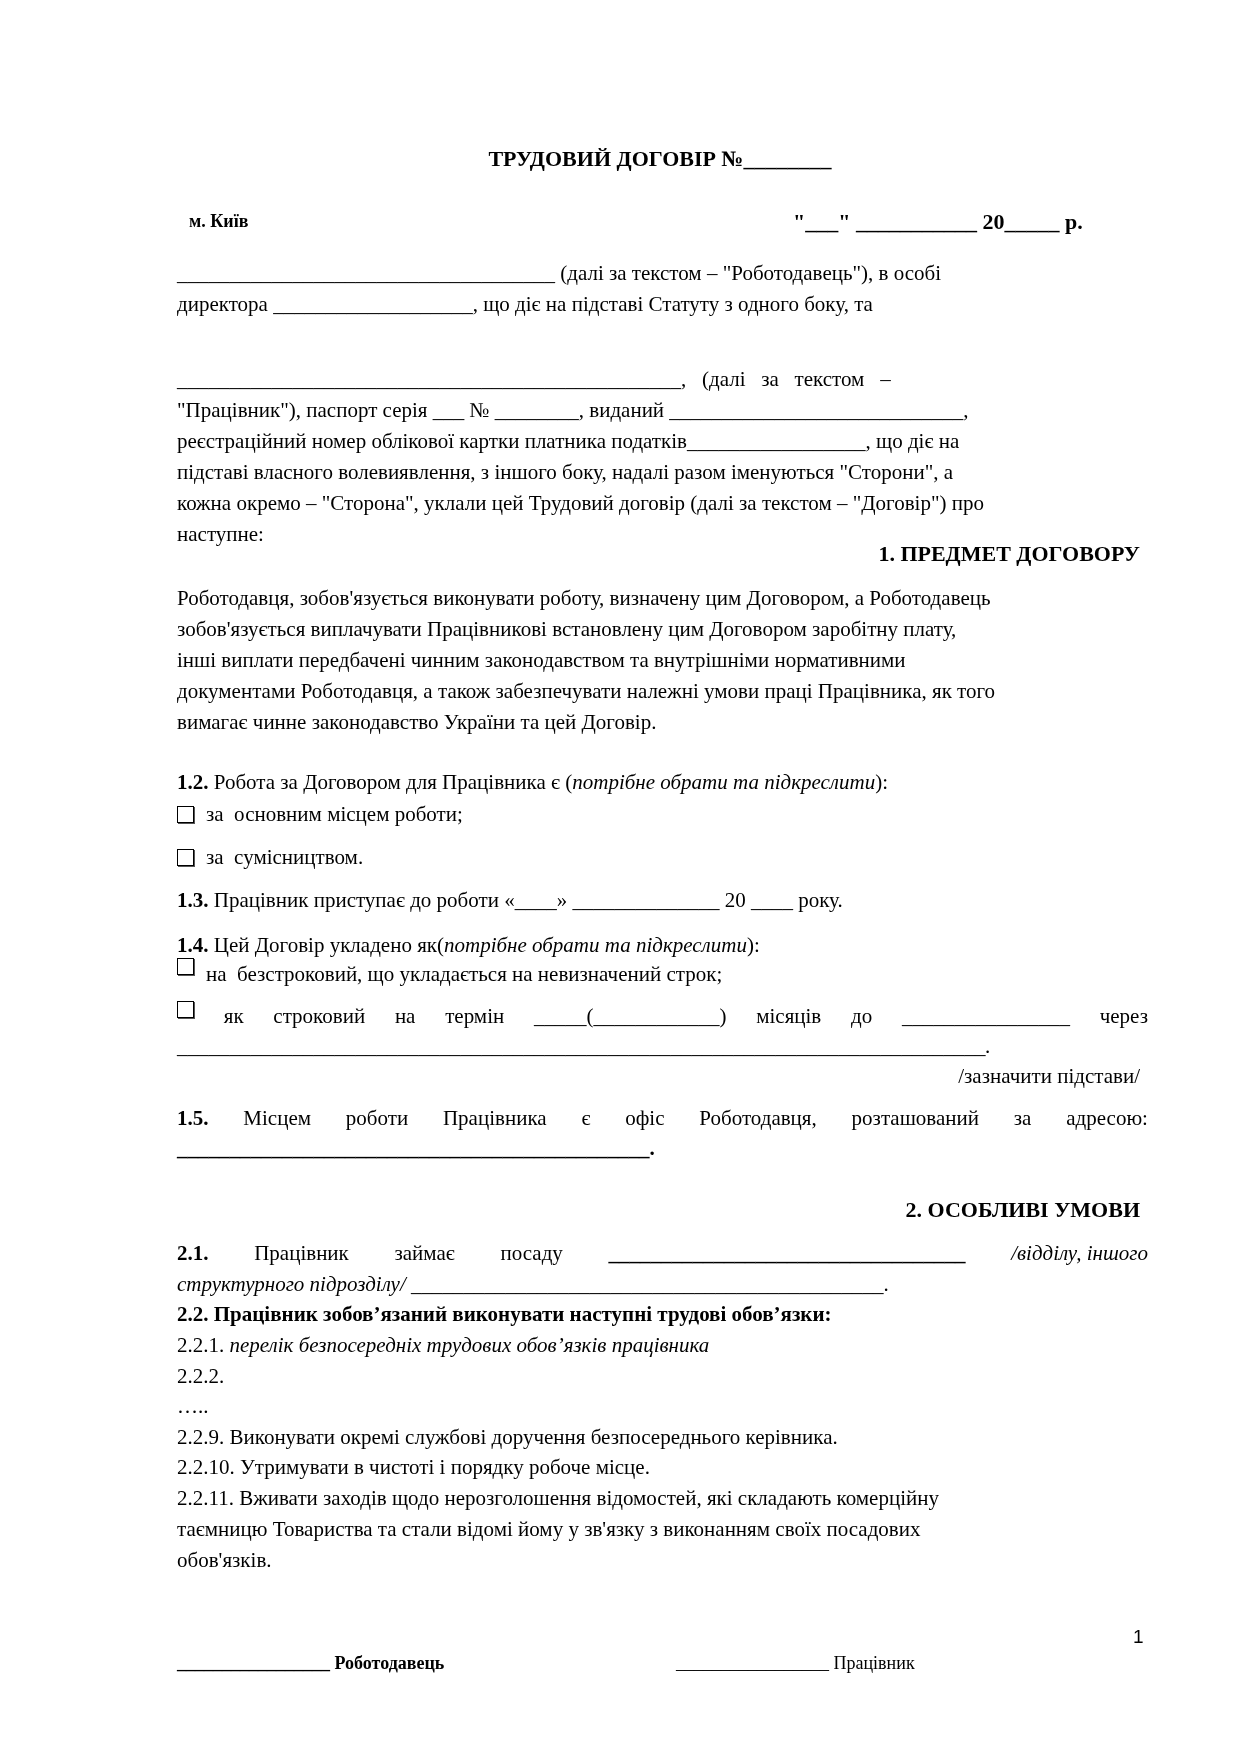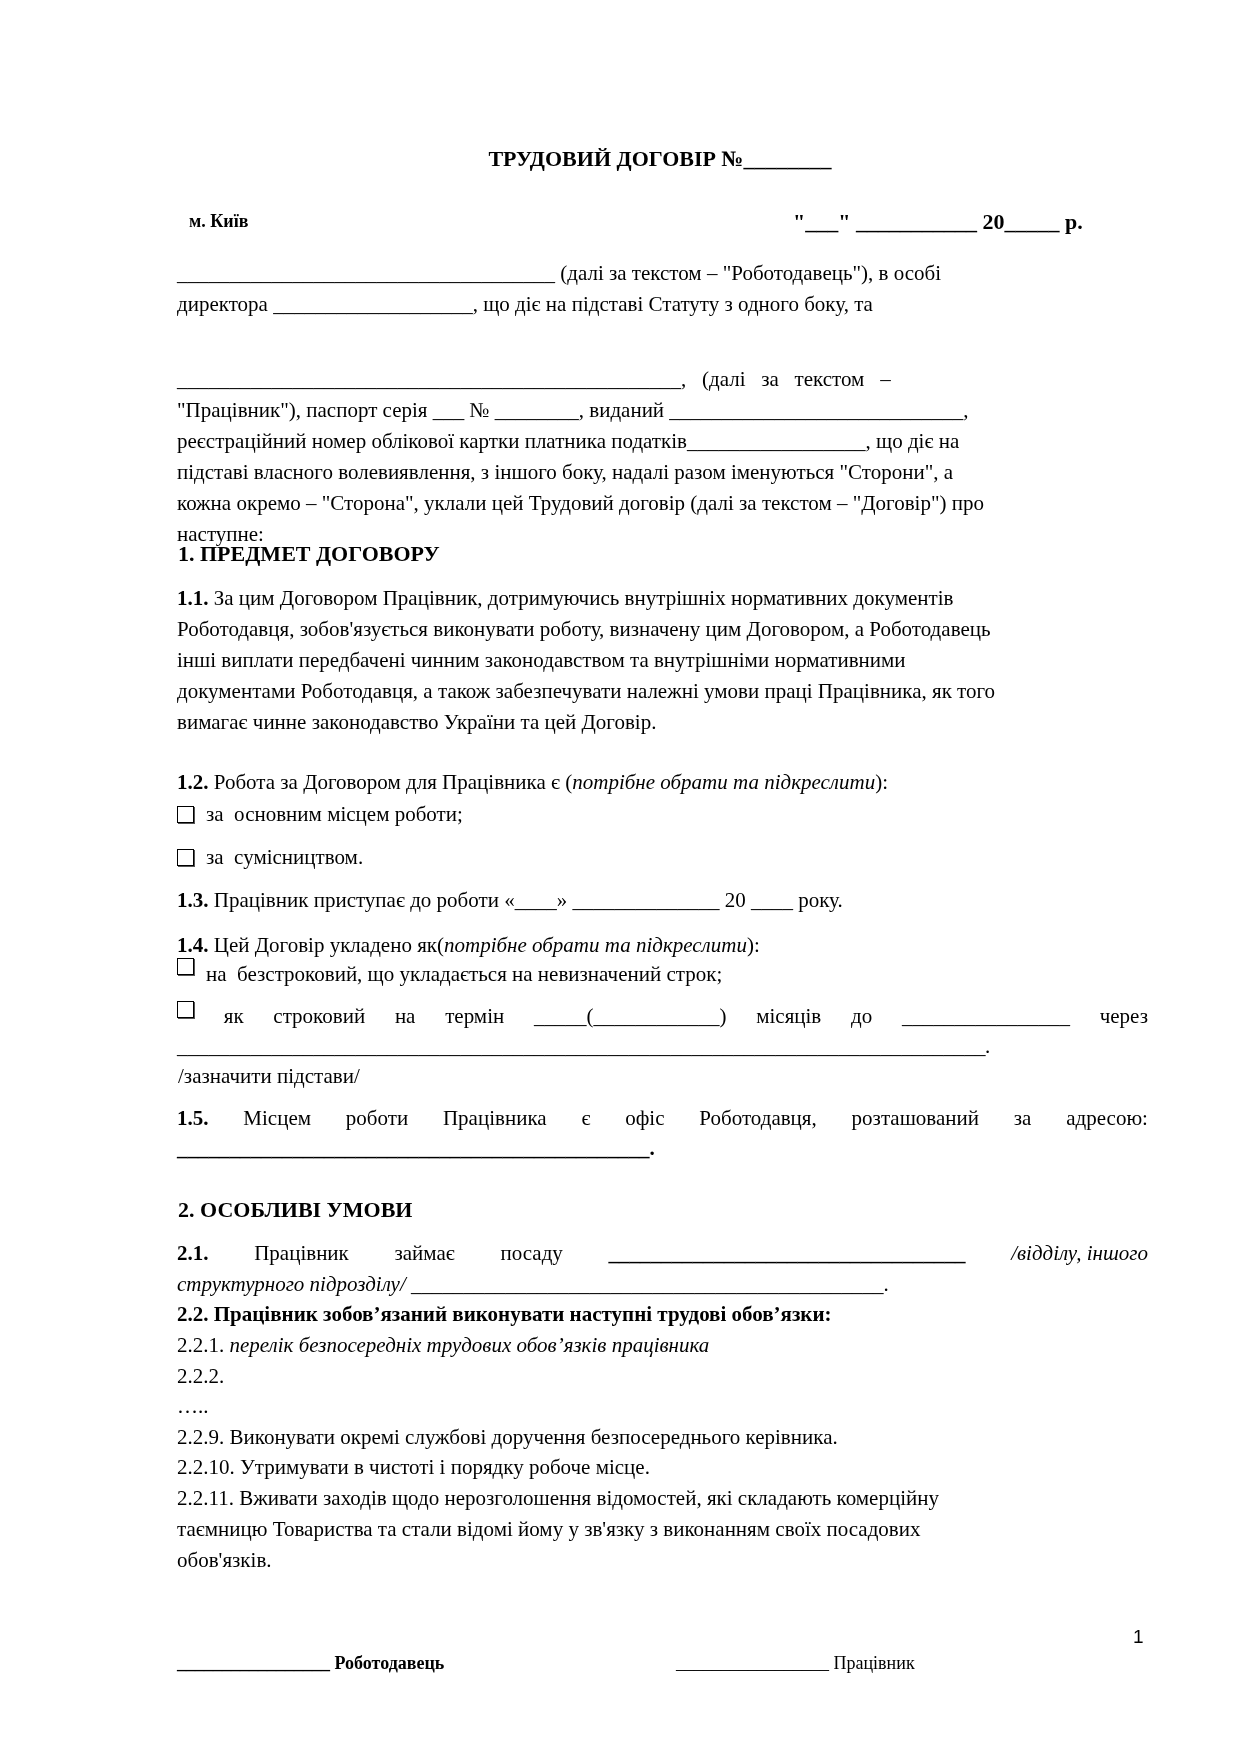--- a/index.html
+++ b/index.html
@@ -8,21 +8,21 @@
     font-family: "Liberation Serif", "DejaVu Serif", serif;
     color: #000; font-size: 21px; line-height: 31px;
   }
   .page { position: absolute; left: 0; top: 0; width: 1240px; height: 1755px; }
   .abs { position: absolute; }
   .title { left: 0; width: 1320px; text-align: center; top: 143px; font-weight: bold; font-size: 22px; }
   .city { left: 189px; top: 206px; font-weight: bold; font-size: 18px; }
   .date { left: 793px; top: 206px; font-weight: bold; font-size: 22px; }
   .para { left: 177px; width: 971px; text-align: justify; }
   .para.nojust { text-align: left; }
-  .heading { left: 178px; width: 971px; text-align: left; font-weight: bold; font-size: 22px; }
+  .heading { left: 169px; width: 971px; text-align: right; font-weight: bold; font-size: 22px; }
   .b { font-weight: bold; }
   .i { font-style: italic; }
   .cb {
     display: inline-block; width: 17px; height: 17px; border: 1.5px solid #000;
     box-sizing: border-box; vertical-align: -2px; margin-right: 12px; background: #fff;
     box-shadow: 1px 1px 0 #555;
   }
   .jline { display: flex; justify-content: space-between; }
   .pagenum { left: 1133px; top: 1621px; font-family: "Liberation Sans", sans-serif; font-size: 19px; }
   .sig { top: 1648px; font-size: 18px; }
@@ -46,22 +46,22 @@
     <div>"Працівник"), паспорт серія ___ № ________, виданий ____________________________,</div>
     <div>реєстраційний номер облікової картки платника податків_________________, що діє на</div>
     <div>підставі власного волевиявлення, з іншого боку, надалі разом іменуються "Сторони", а</div>
     <div>кожна окремо – "Сторона", уклали цей Трудовий договір (далі за текстом – "Договір") про</div>
     <div>наступне:</div>
   </div>
 
   <div class="abs heading" style="top:538px;">1. ПРЕДМЕТ ДОГОВОРУ</div>
 
   <div class="abs para" style="top:583px;">
-    <div><span class="b">1.1.</span><span> За цим Договором Працівник, дотримуючись внутрішніх нормативних документів</span></div>
     <div>Роботодавця, зобов'язується виконувати роботу, визначену цим Договором, а Роботодавець</div>
+    <div>зобов'язується виплачувати Працівникові встановлену цим Договором заробітну плату,</div>
     <div>інші виплати передбачені чинним законодавством та внутрішніми нормативними</div>
     <div>документами Роботодавця, а також забезпечувати належні умови праці Працівника, як того</div>
     <div>вимагає чинне законодавство України та цей Договір.</div>
   </div>
 
   <div class="abs para nojust" style="top:767px;">
     <span class="b">1.2.</span><span> Робота за Договором для Працівника є (</span><span class="i">потрібне обрати та підкреслити</span><span>):</span>
   </div>
 
   <div class="abs para nojust" style="top:799px;">

